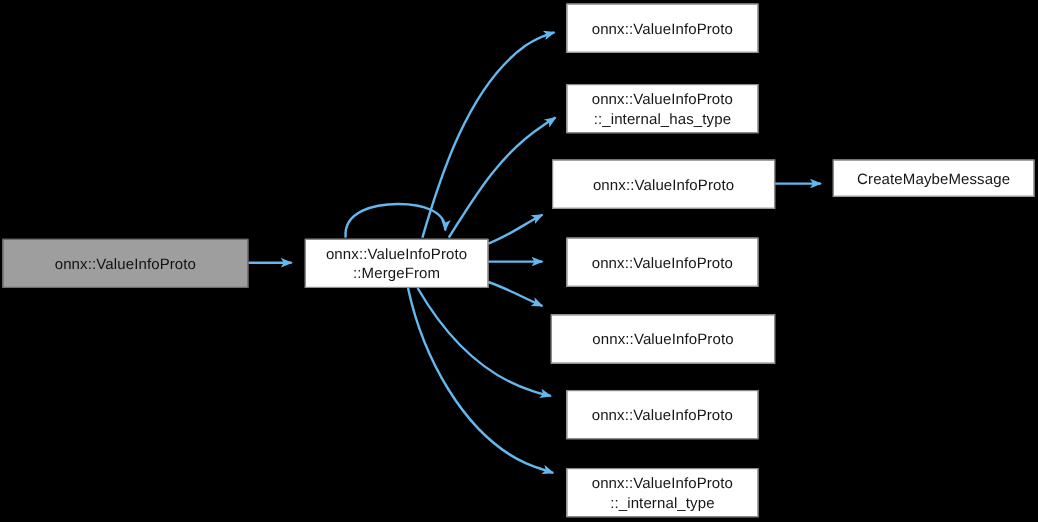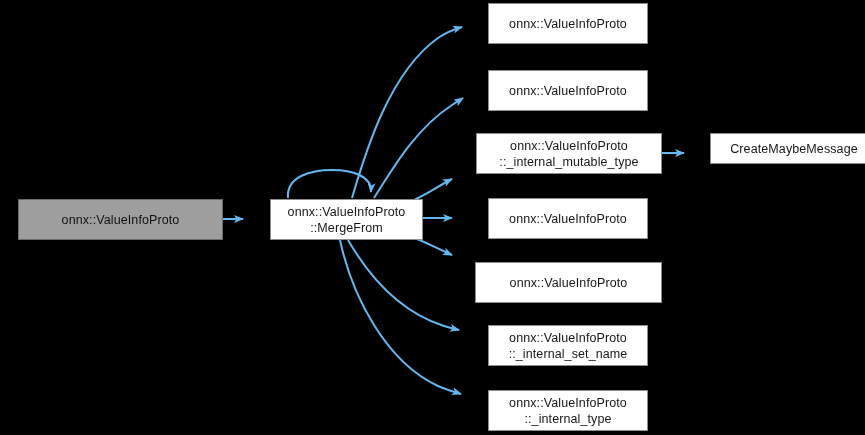--- a/index.html
+++ b/index.html
@@ -31,21 +31,20 @@
     color: #161616;
     font-size: 12.5px;
     line-height: 16px;
     display: flex;
     flex-direction: column;
     align-items: center;
     justify-content: center;
     text-align: center;
     white-space: nowrap;
     letter-spacing: 0.1px;
-    margin-left: 16px;
   }
   .node.current {
     background: #9e9e9e;
     border: 1px solid #6b6b6b;
     color: #111111;
   }
   .node .ln {
     display: block;
   }
 </style>
@@ -110,38 +109,37 @@
     <span class="ln">onnx::ValueInfoProto</span>
     <span class="ln">::MergeFrom</span>
   </div>
 
   <div class="node" style="left:472px; top:3px; width:160px; height:41px;">
     <span class="ln">onnx::ValueInfoProto</span>
   </div>
 
   <div class="node" style="left:472px; top:70px; width:160px; height:41px;">
     <span class="ln">onnx::ValueInfoProto</span>
+    <span class="ln">::_internal_has_type</span>
   </div>
 
   <div class="node" style="left:460px; top:133px; width:186px; height:41px;">
     <span class="ln">onnx::ValueInfoProto</span>
-    <span class="ln">::_internal_mutable_type</span>
   </div>
 
   <div class="node" style="left:472px; top:198px; width:160px; height:41px;">
     <span class="ln">onnx::ValueInfoProto</span>
   </div>
 
   <div class="node" style="left:459px; top:262px; width:187px; height:41px;">
     <span class="ln">onnx::ValueInfoProto</span>
   </div>
 
   <div class="node" style="left:472px; top:325px; width:160px; height:41px;">
     <span class="ln">onnx::ValueInfoProto</span>
-    <span class="ln">::_internal_set_name</span>
   </div>
 
   <div class="node" style="left:472px; top:390px; width:160px; height:41px;">
     <span class="ln">onnx::ValueInfoProto</span>
     <span class="ln">::_internal_type</span>
   </div>
 
   <div class="node" style="left:694px; top:133px; width:168px; height:31px;">
     <span class="ln">CreateMaybeMessage</span>
   </div>

